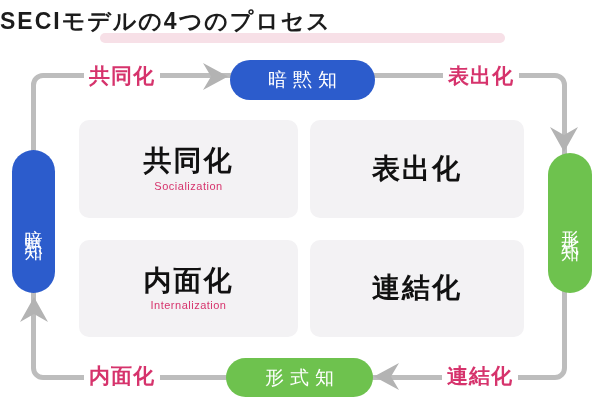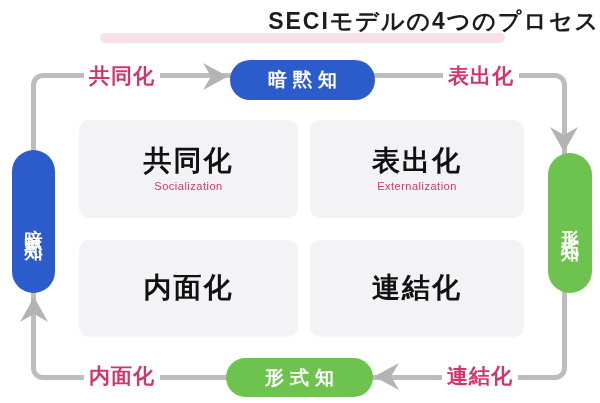--- a/index.html
+++ b/index.html
@@ -8,21 +8,21 @@
     --ink:#1c1c1c; --underline:#f7e0e7; --bg:#ffffff;
   }
   *{margin:0;padding:0;box-sizing:border-box;}
   html,body{background:var(--bg);}
   .stage{
     position:relative;width:600px;height:403px;background:var(--bg);
     font-family:"Liberation Sans","DejaVu Sans",sans-serif;overflow:hidden;
   }
   
   .title{
-    position:absolute;left:0;top:6px;width:100%;text-align:right;
+    position:absolute;left:0;top:6px;width:100%;text-align:left;
     font-size:23px;font-weight:600;letter-spacing:2px;color:var(--ink);z-index:3;
   }
   .title-underline{
     position:absolute;left:100px;top:33px;width:405px;height:10px;
     background:var(--underline);border-radius:5px;z-index:1;
   }
   
   .ring{
     position:absolute;left:31px;top:73px;width:536px;height:307px;
     border:5px solid var(--line);border-radius:12px;z-index:1;
@@ -42,21 +42,21 @@
     position:absolute;z-index:5;background:var(--bg);padding:0 5px;
     color:var(--pink);font-size:21px;font-weight:700;letter-spacing:1px;line-height:28px;
   }
   .el-tl{left:84px;top:62px;}
   .el-tr{left:443px;top:62px;}
   .el-bl{left:84px;top:362px;}
   .el-br{left:442px;top:362px;}
   
   .pill{
     position:absolute;display:flex;align-items:center;justify-content:center;
-    color:#fff;font-weight:700;z-index:6;
+    color:#fff;font-weight:400;z-index:6;
   }
   .pill.h{border-radius:21px;font-size:19px;letter-spacing:6px;text-indent:6px;}
   .pill.v{
     border-radius:22px;writing-mode:vertical-rl;text-orientation:upright;
     font-size:18px;letter-spacing:7px;padding-top:7px;
   }
   .pill.blue{background:var(--blue);}
   .pill.green{background:var(--green);}
   .pill-top{left:230px;top:60px;width:145px;height:40px;}
   .pill-bottom{left:226px;top:358px;width:147px;height:39px;}
@@ -98,22 +98,22 @@
   <div class="pill h green pill-bottom">形式知</div>
   <div class="pill v blue pill-left">暗黙知</div>
   <div class="pill v green pill-right">形式知</div>
 
   <div class="quad q1">
     <div class="jp">共同化</div>
     <div class="en">Socialization</div>
   </div>
   <div class="quad q2">
     <div class="jp">表出化</div>
-    <div class="en">Externalization</div>
   </div>
   <div class="quad q3">
     <div class="jp">内面化</div>
+    <div class="en">Internalization</div>
   </div>
   <div class="quad q4">
     <div class="jp">連結化</div>
   </div>
 
 </div>
 
 </body></html>

